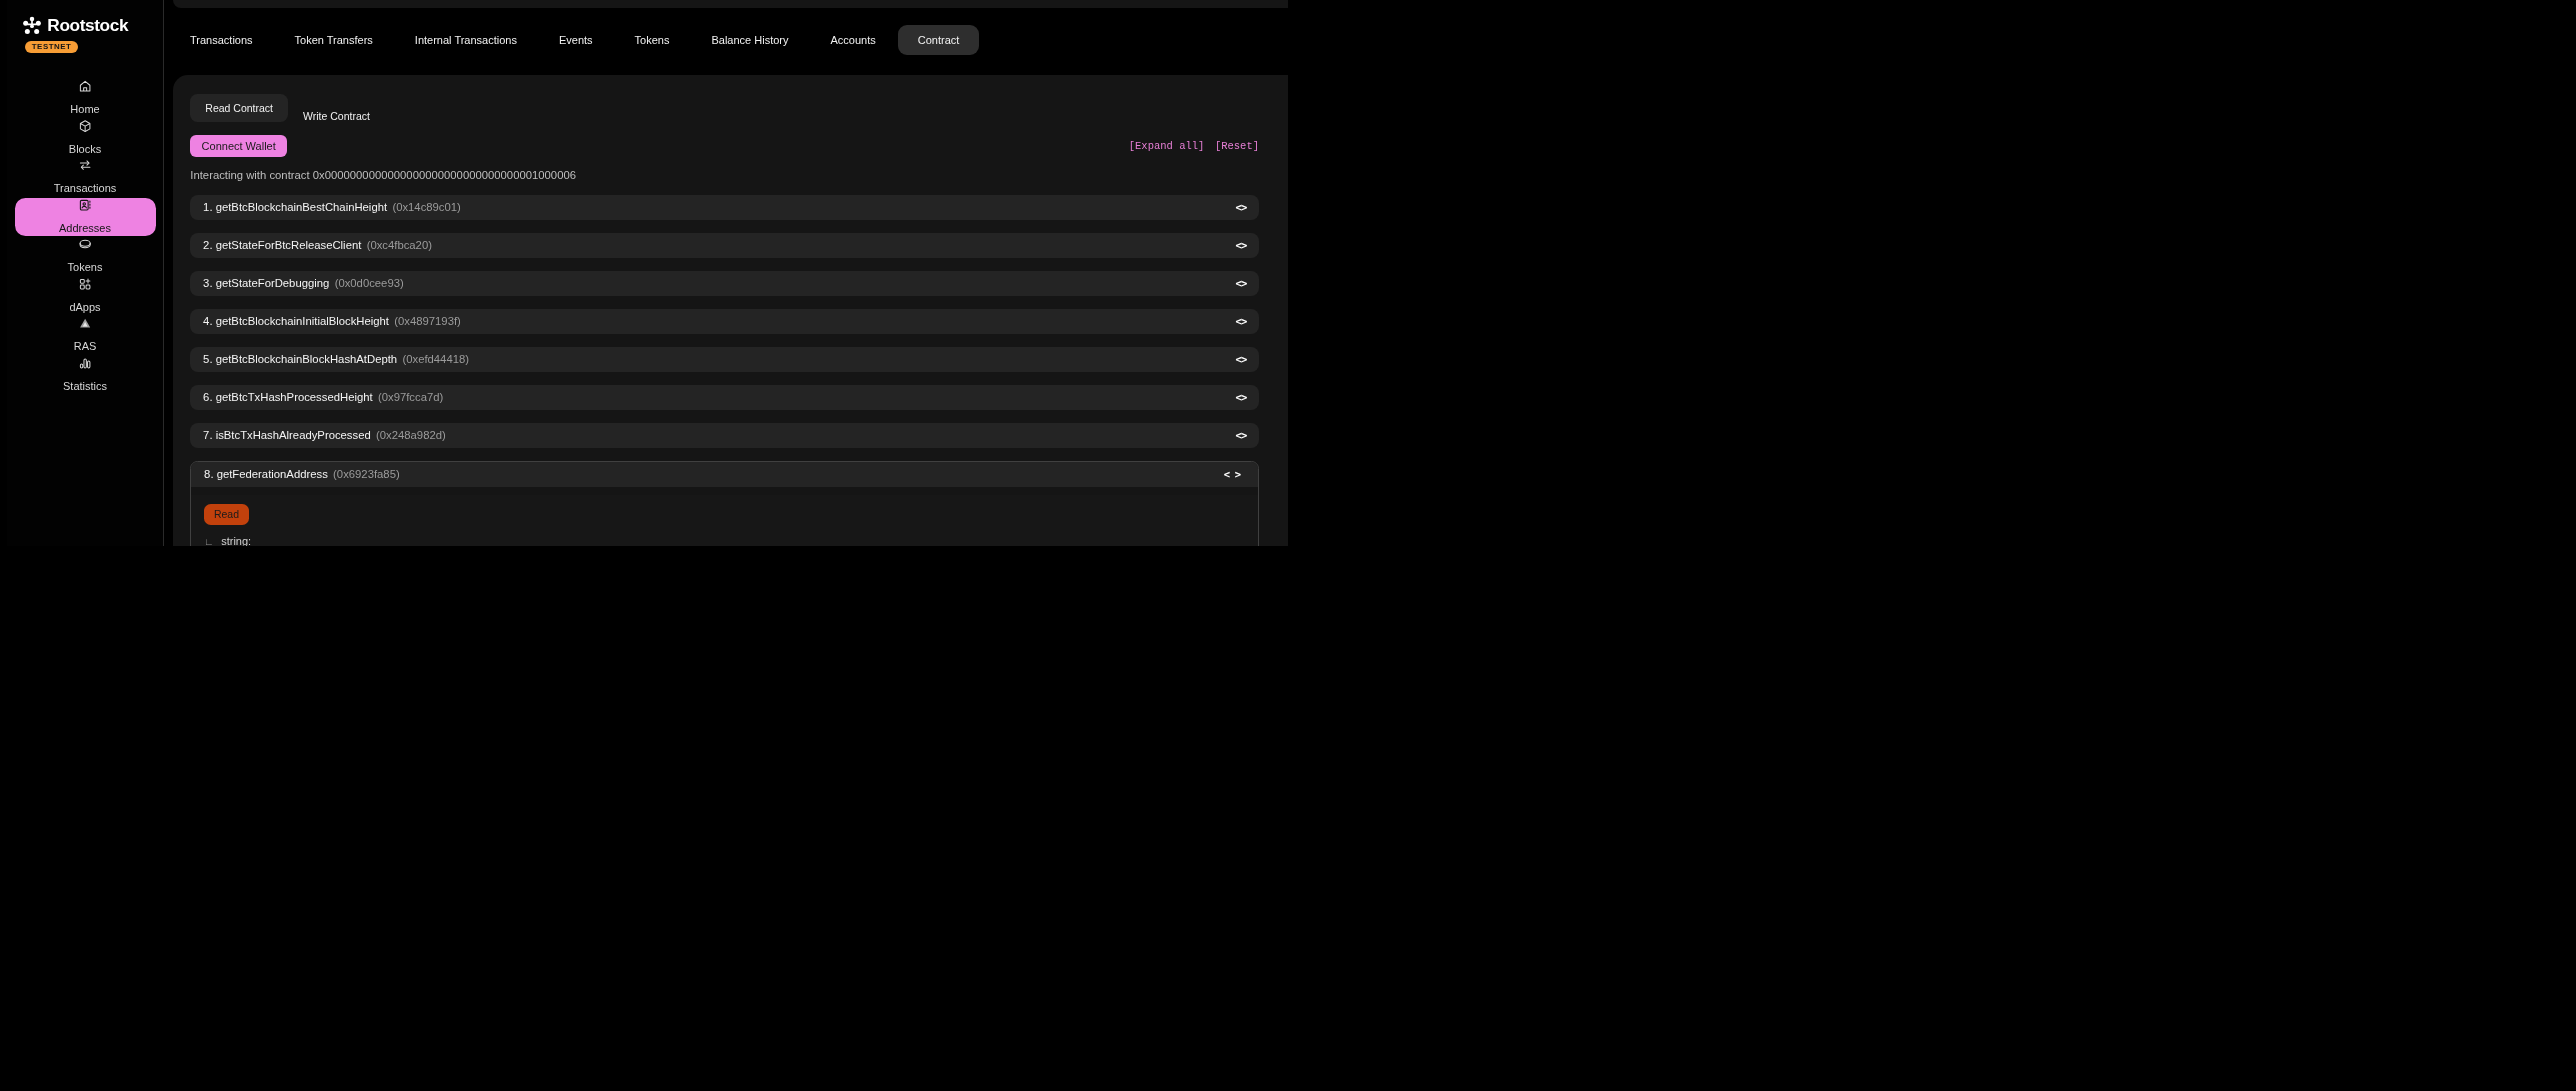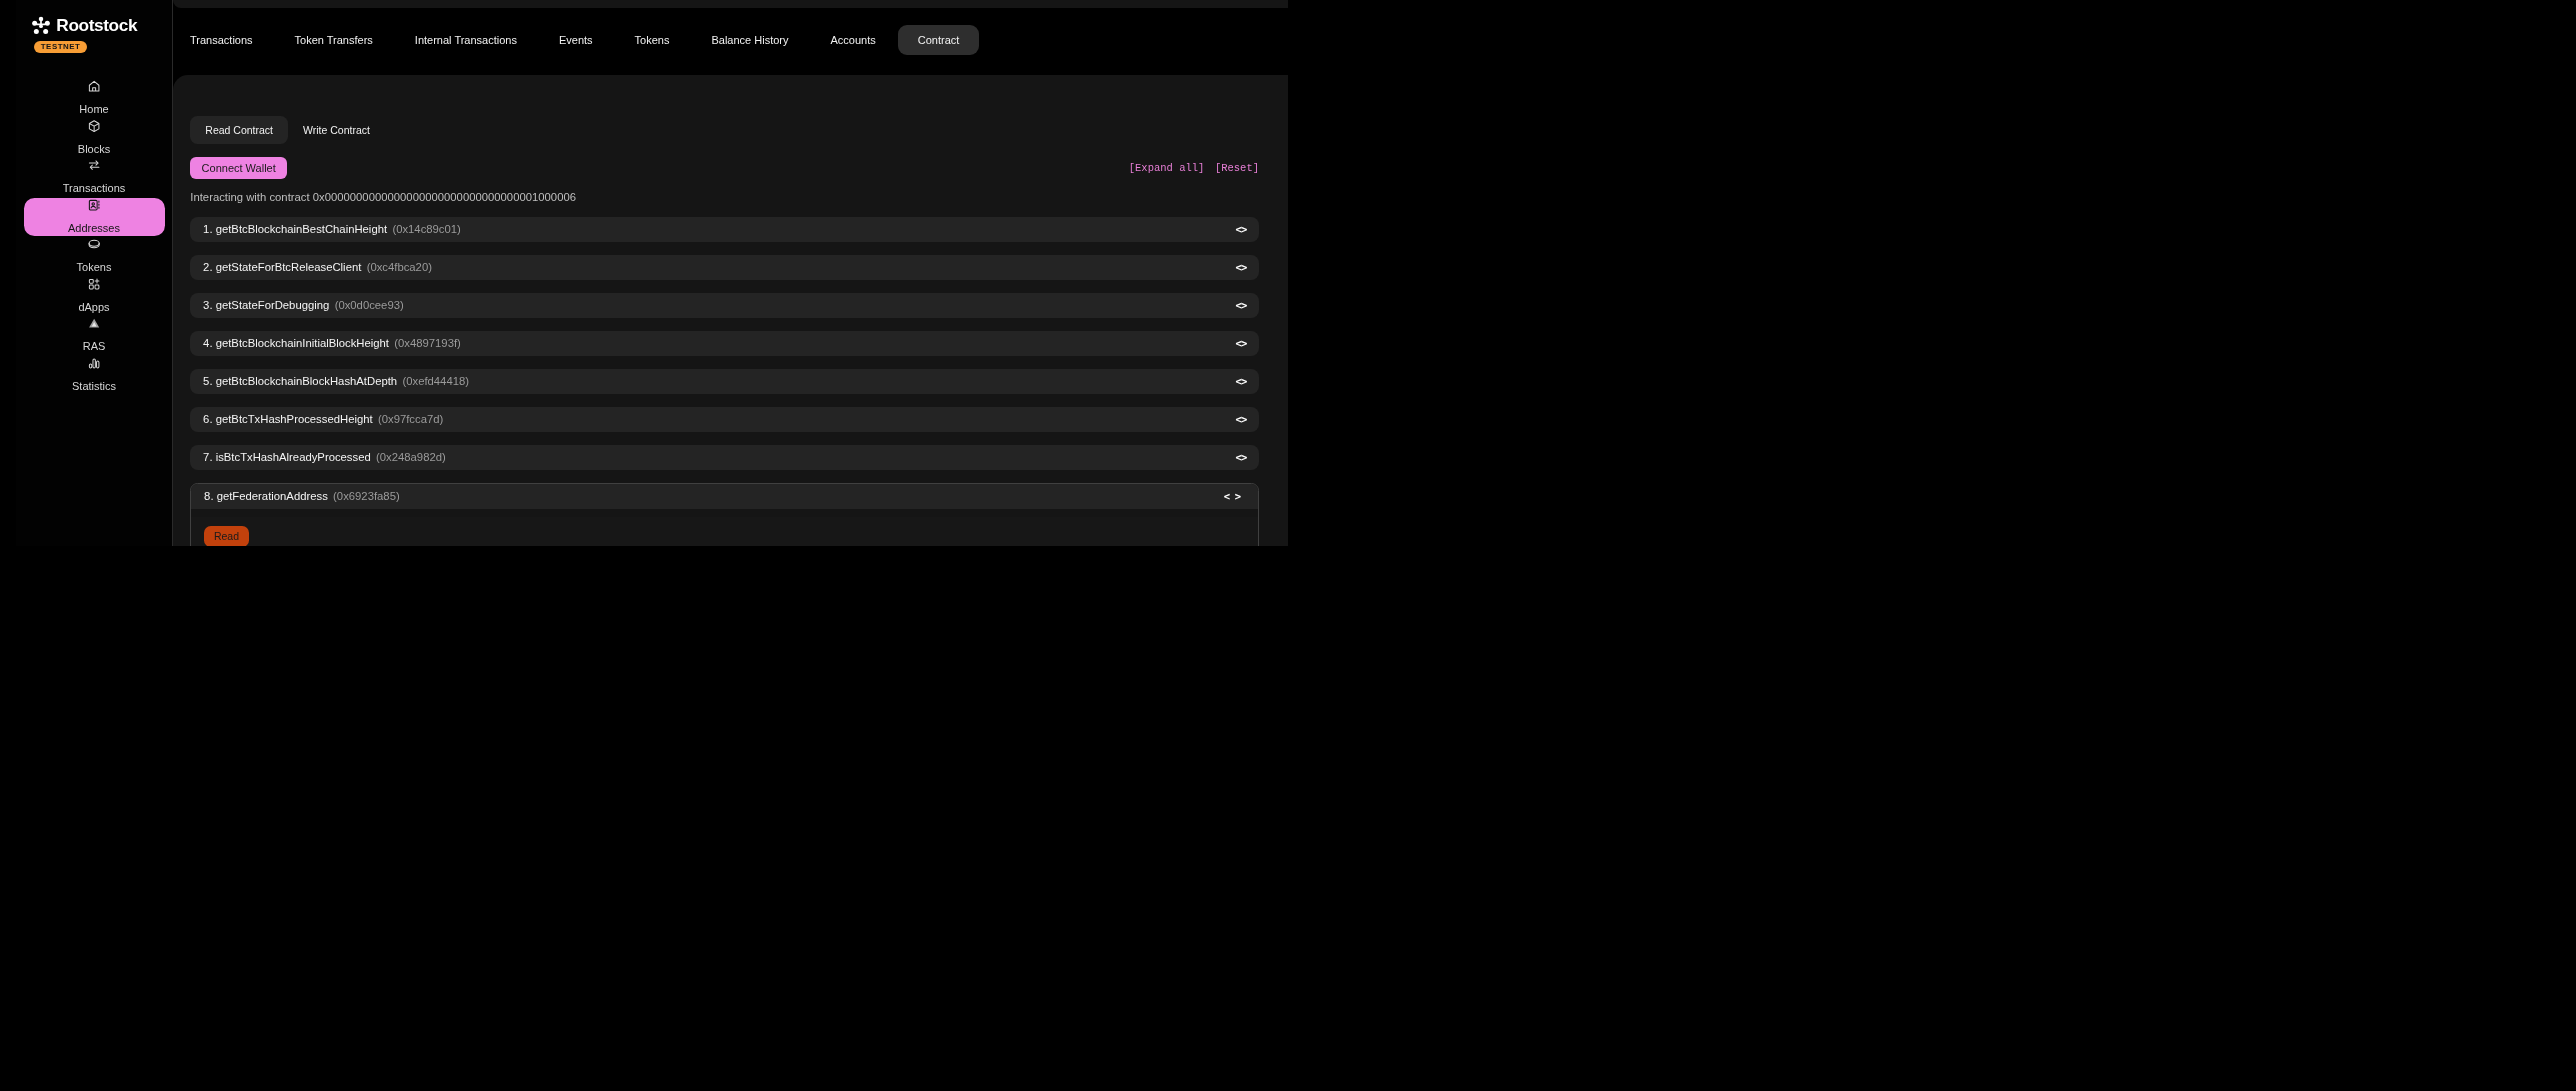--- a/index.html
+++ b/index.html
@@ -1,39 +1,39 @@
 <!DOCTYPE html>
 <html style="font-size:12px"><head>
 <meta charset="utf-8">
 <style>
   * { box-sizing: border-box; margin: 0; padding: 0; }
   html,body { background:#000; }
   body { font-family: "Liberation Sans", sans-serif; }
   .screen { position:relative; width:1288px; height:546px; background:#000; overflow:hidden; }
 
   
-  .sidebar { position:absolute; left:16px; top:0; width:157px; height:100%; background:#020202; border-right:0.8px solid #2a2a2a; }
+  .sidebar { position:absolute; left:7px; top:0; width:157px; height:100%; background:#020202; border-right:0.8px solid #2a2a2a; }
   .logo-row { display:flex; align-items:center; gap:5.3px; padding:15px 0 0 15px; }
   .logo-mark { width:20px; height:20px; flex:0 0 auto; }
   .brand-name { color:#fff; font-size:17.3px; font-weight:700; letter-spacing:-0.4px; }
   .testnet-badge { display:inline-block; margin:4.5px 0 0 18px; background:#f79d35; color:#151515; font-size:7.9px; font-weight:700; letter-spacing:0.5px; padding:1.5px 6.8px 2.3px; border-radius:6.8px; }
   .nav { position:absolute; top:79px; left:0; right:0; }
   .nav-item { display:flex; align-items:center; gap:9.8px; height:38px; margin:0 7.5px 1.5px; padding:0 9.8px; border-radius:10.5px; color:#d8d8d8; font-size:11px; cursor:pointer;flex-direction:column; }
   .nav-item svg { flex:0 0 auto; }
   .nav-item.active { background:#ee82e2; color:#161616; font-weight:500; }
 
   
   .top-strip { position:absolute; left:173px; top:0; right:0; height:8.3px; background:#151515; border-radius:0 0 0 13.5px; }
   .tabs-row { position:absolute; left:190px; top:25px; height:30px; display:flex; align-items:center; gap:42px; }
   .tab { color:#f2f2f2; font-size:11px; white-space:nowrap; cursor:pointer; }
   .tab.active { background:#2e2e2e; border-radius:9px; height:30px; line-height:30px; padding:0 19.5px; margin:0 -19.5px; }
 
   
   .panel { position:absolute; left:173px; top:75px; right:0; bottom:0; background:#151515; border-radius:15px 0 0 0; padding:19px 0 0 17.3px; }
-  .sub-tabs { display:flex; align-items:center;margin-top:22px; }
+  .sub-tabs { display:flex; align-items:flex-end; }
   .sub-tab { color:#f2f2f2; font-size:10.5px; cursor:pointer; }
   .sub-tab.active { background:#242424; border-radius:7.5px; height:28px; line-height:28px; padding:0 15px; }
   .sub-tab.plain { margin-left:15px; }
 
   .actions-row { display:flex; align-items:center; margin-top:13px; padding-right:29px; }
   .connect-btn { background:#ee82e2; color:#1b1b1b; font-size:11px; height:22px; line-height:22px; padding:0 11.3px; border-radius:6px; border:none; cursor:pointer; font-family:inherit; }
   .right-links { margin-left:auto; display:flex; gap:10.5px; }
   .pink-link { color:#e77fd6; font-size:10.5px; cursor:pointer; text-decoration:none;font-family:Liberation Mono, monospace; }
 
   .interacting { margin-top:12px; color:#bfbfbf; font-size:11.3px; }

